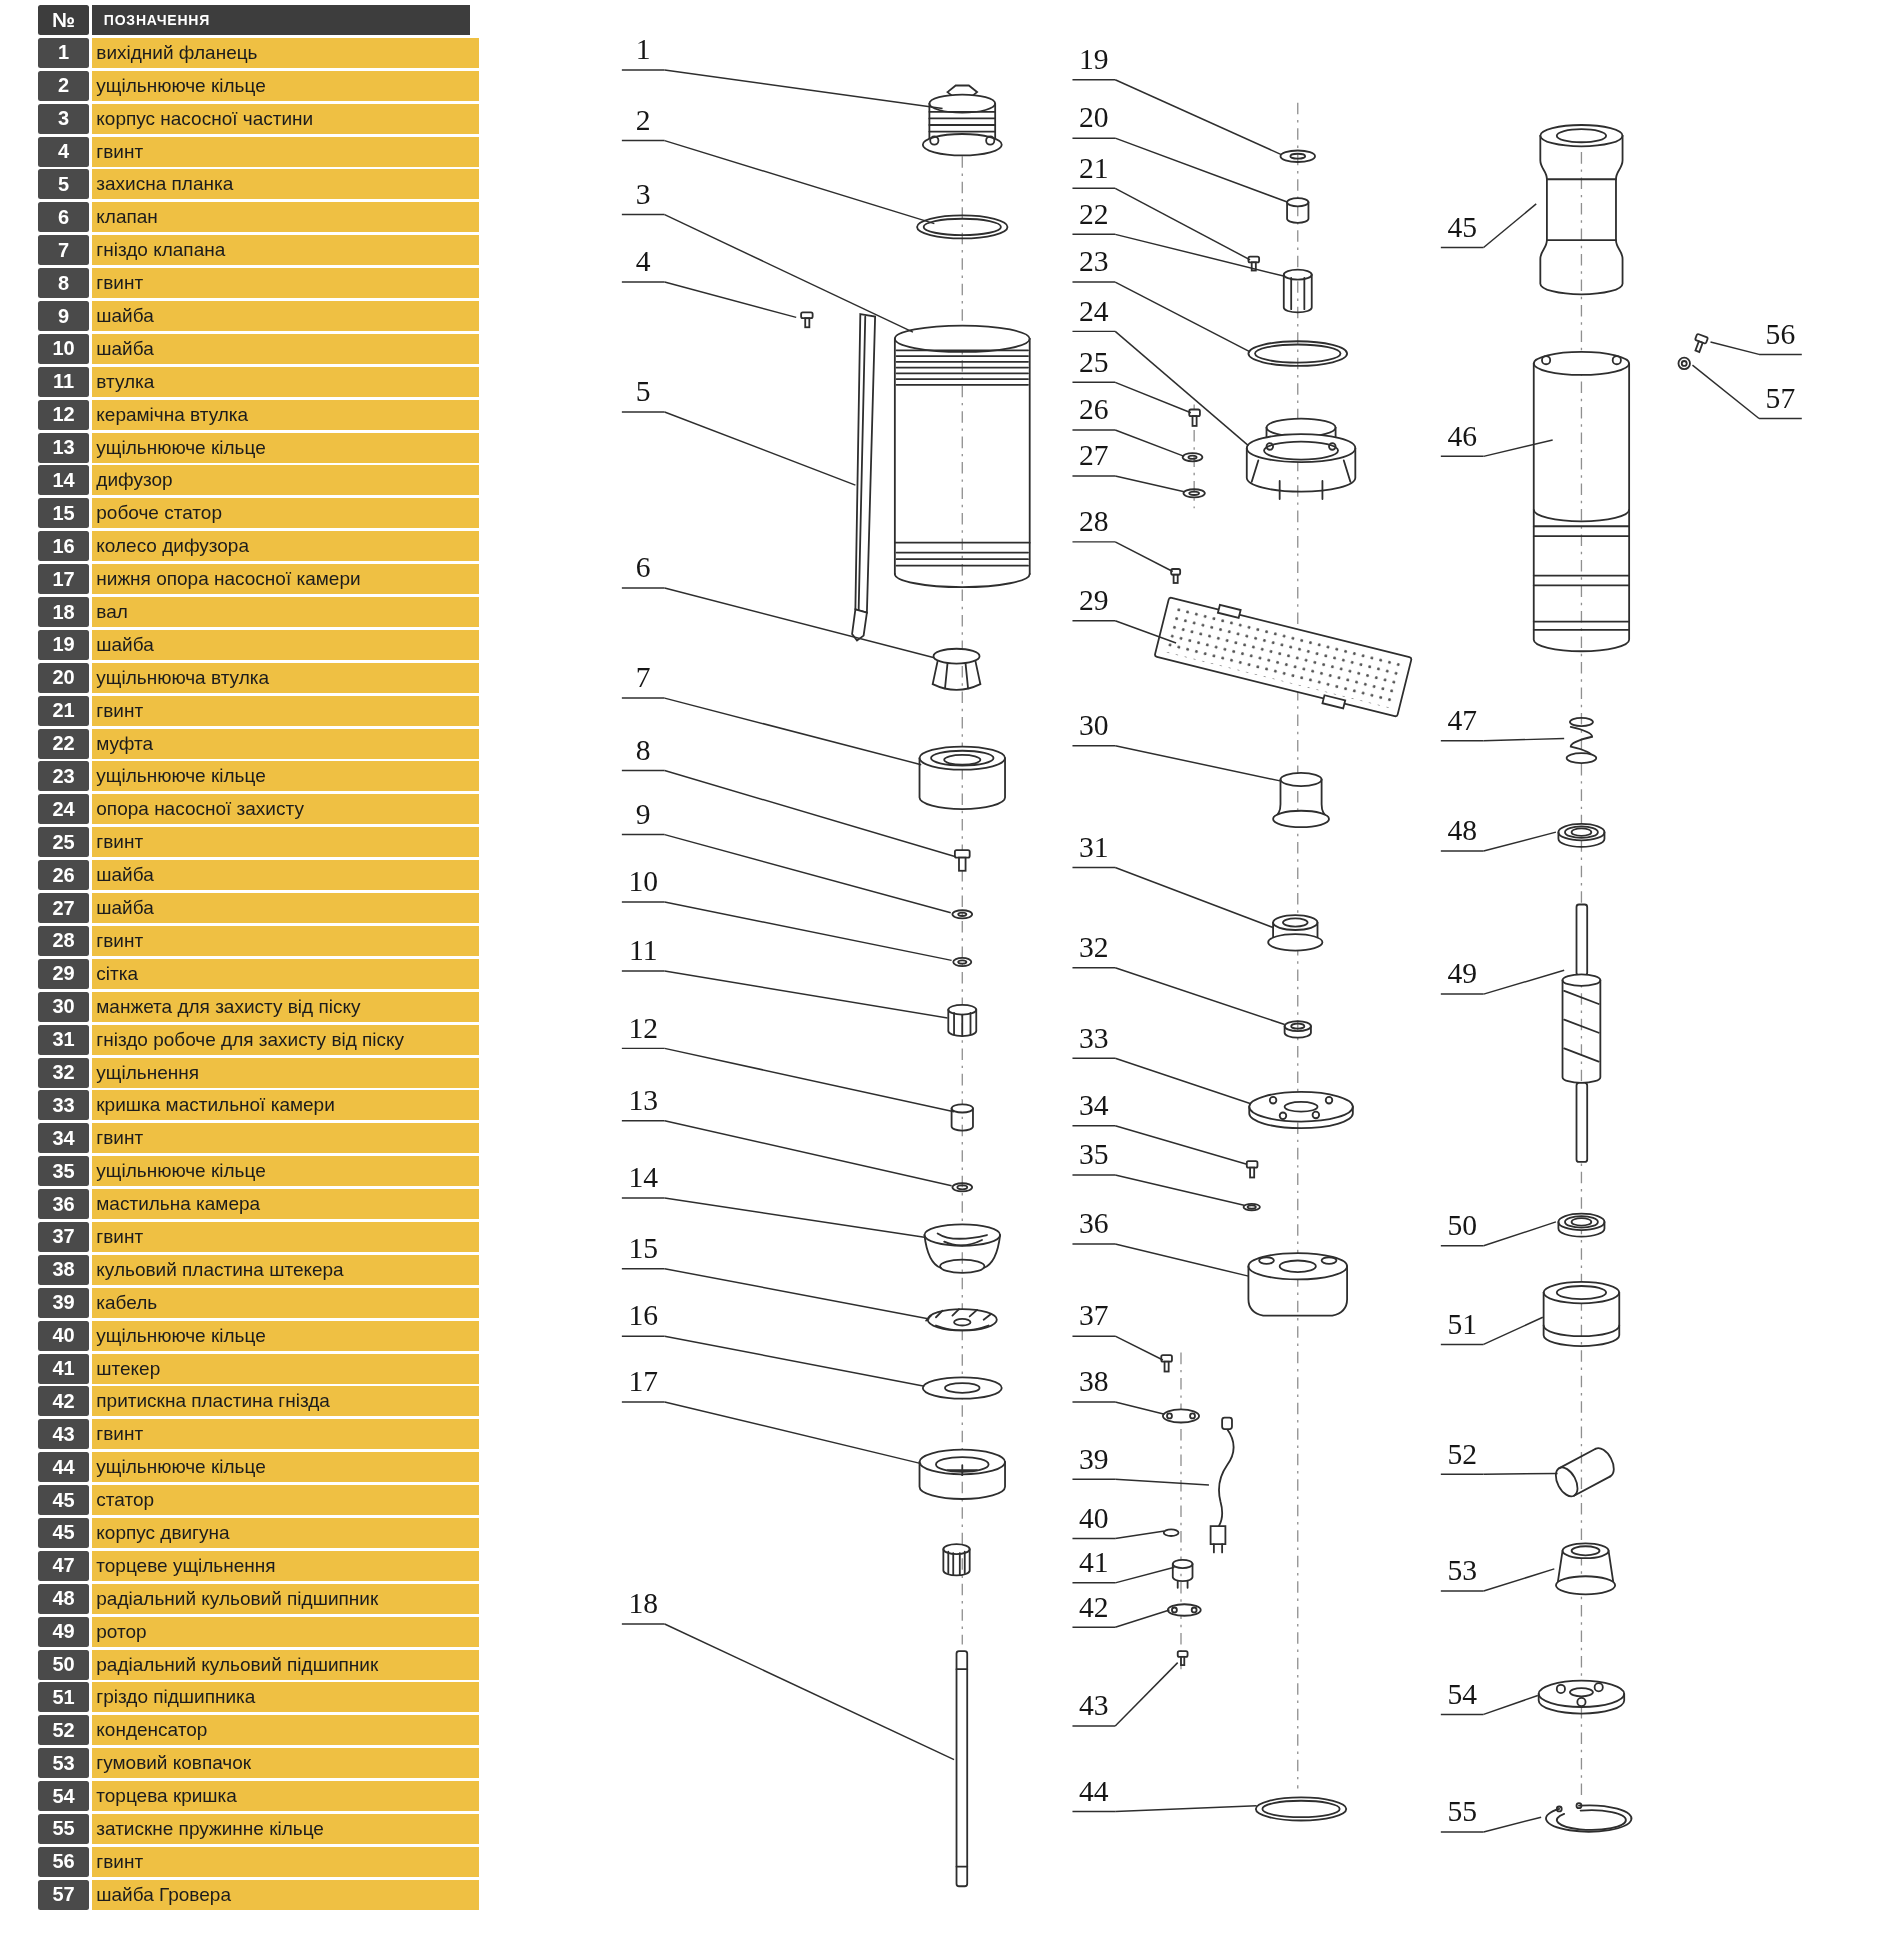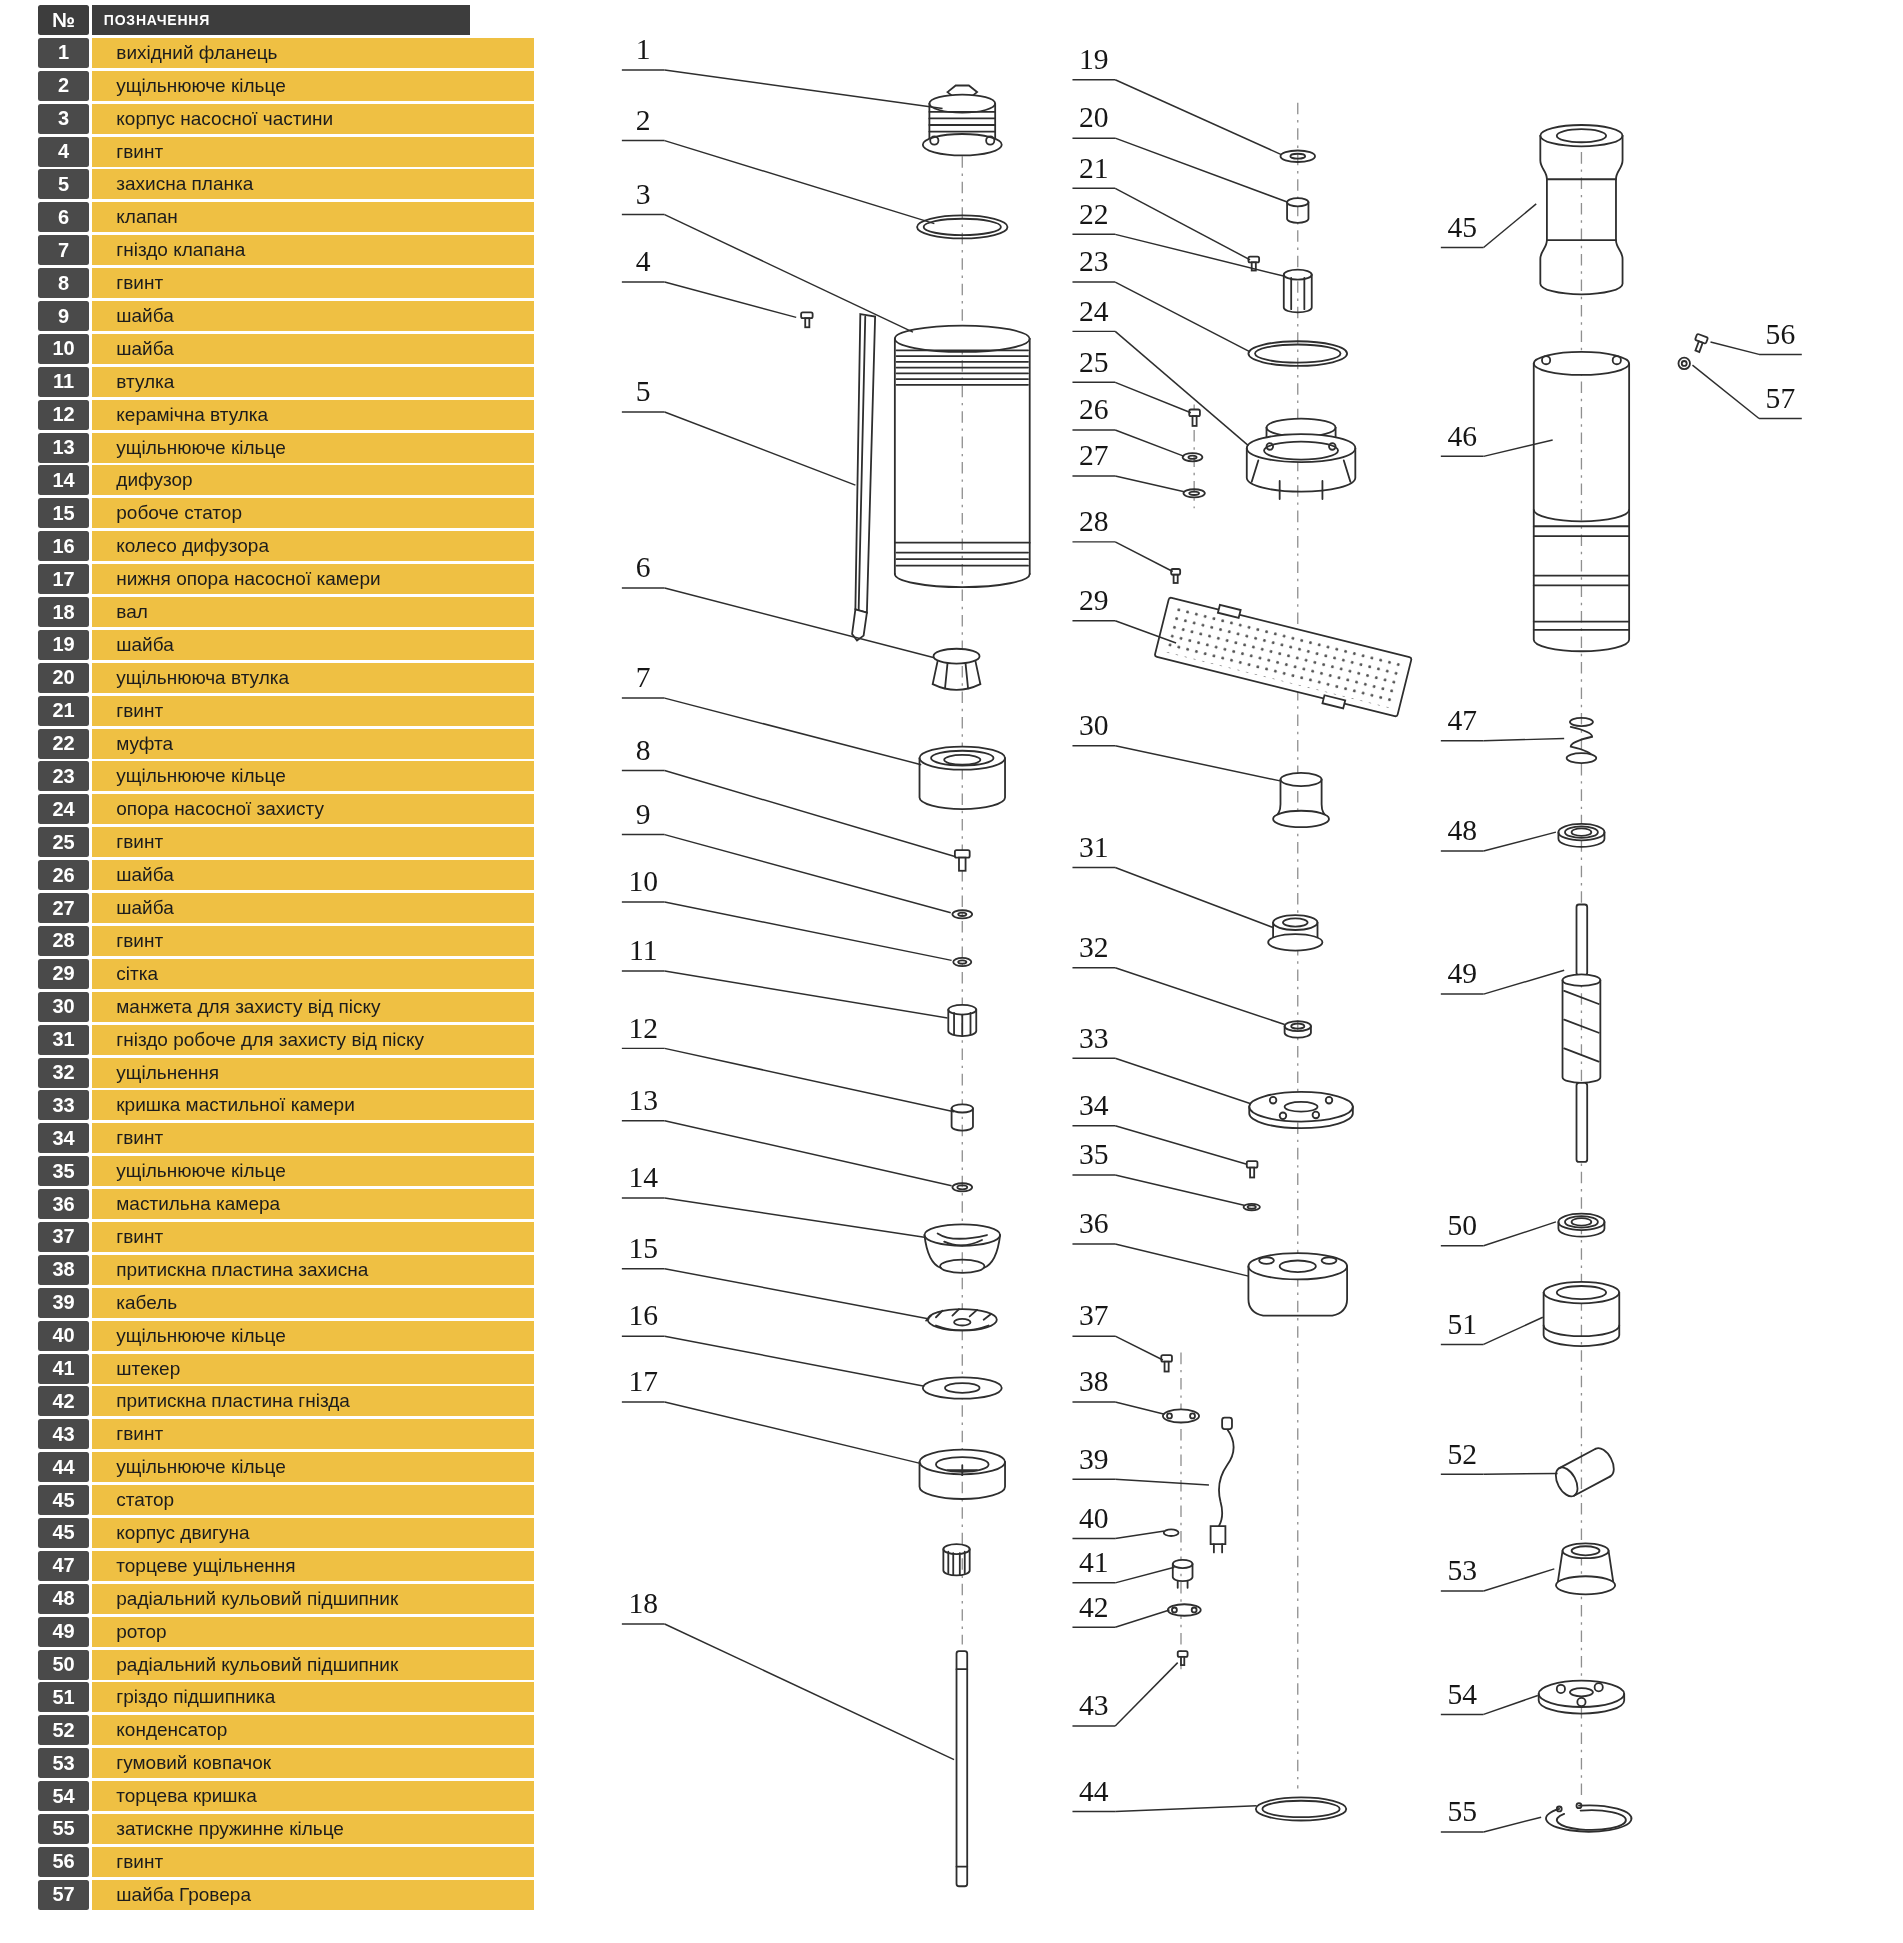--- a/index.html
+++ b/index.html
@@ -15,21 +15,21 @@
   }
   
   .table{position:absolute; left:38px; top:5px; display:flex; flex-direction:column; gap:2.9px; z-index:2;}
   .thead,.trow{display:flex; gap:3.3px; height:30px;}
   .th-num{width:51px; background:var(--c-header); color:#fff; display:flex; align-items:center; justify-content:center;
     font-weight:bold; font-size:20.6px; border-radius:2.5px;}
   .th-name{width:378px; background:var(--c-header); color:#fff; display:flex; align-items:center; padding-left:11.5px;
     font-weight:bold; font-size:14px; letter-spacing:0.8px;}
   .badge{width:51px; background:var(--c-badge); color:#fff; display:flex; align-items:center; justify-content:center;
     font-size:20px; font-weight:bold; border-radius:2.5px;}
-  .cell{width:442px; background:var(--c-yellow); color:#1c1c1c; display:flex; align-items:center; padding-left:24px;
+  .cell{width:387px; background:var(--c-yellow); color:#1c1c1c; display:flex; align-items:center; padding-left:4px;
     font-size:19px;}
   
   svg.diagram{position:absolute; left:0; top:0; z-index:1;}
   .p{stroke:var(--c-line); stroke-width:2.2; fill:none; stroke-linecap:round;}
   .pf{stroke:var(--c-line); stroke-width:2.2; fill:#ffffff;}
   .axis{stroke:#8f8f8f; stroke-width:1.6; stroke-dasharray:14 7 3 7; fill:none;}
   .callout-num{font-family:"Liberation Serif",serif; font-size:36px; fill:#161616; text-anchor:middle;}
   .callout-line{stroke:var(--c-line); stroke-width:1.8;}
 </style>
 </head>
@@ -184,21 +184,21 @@
       <div class="trow">
     <div class="badge">36</div>
     <div class="cell">мастильна камера</div>
   </div>
       <div class="trow">
     <div class="badge">37</div>
     <div class="cell">гвинт</div>
   </div>
       <div class="trow">
     <div class="badge">38</div>
-    <div class="cell">притискна пластина захисна</div>
+    <div class="cell">кульовий пластина штекера</div>
   </div>
       <div class="trow">
     <div class="badge">39</div>
     <div class="cell">кабель</div>
   </div>
       <div class="trow">
     <div class="badge">40</div>
     <div class="cell">ущільнююче кільце</div>
   </div>
       <div class="trow">

